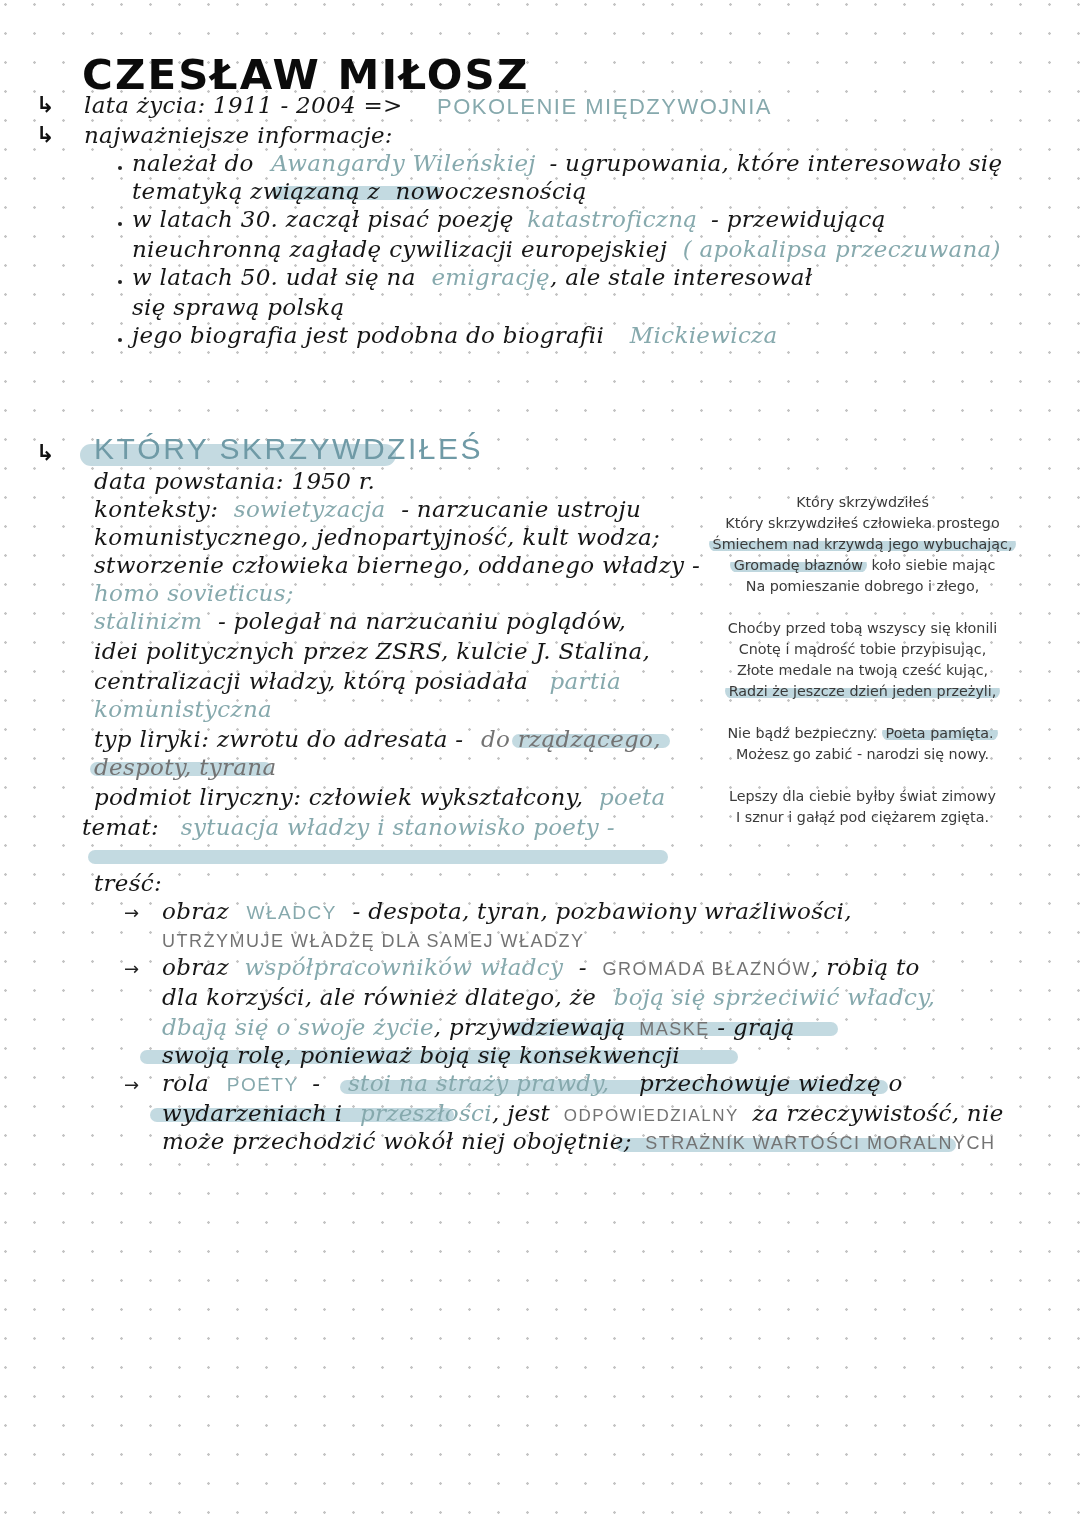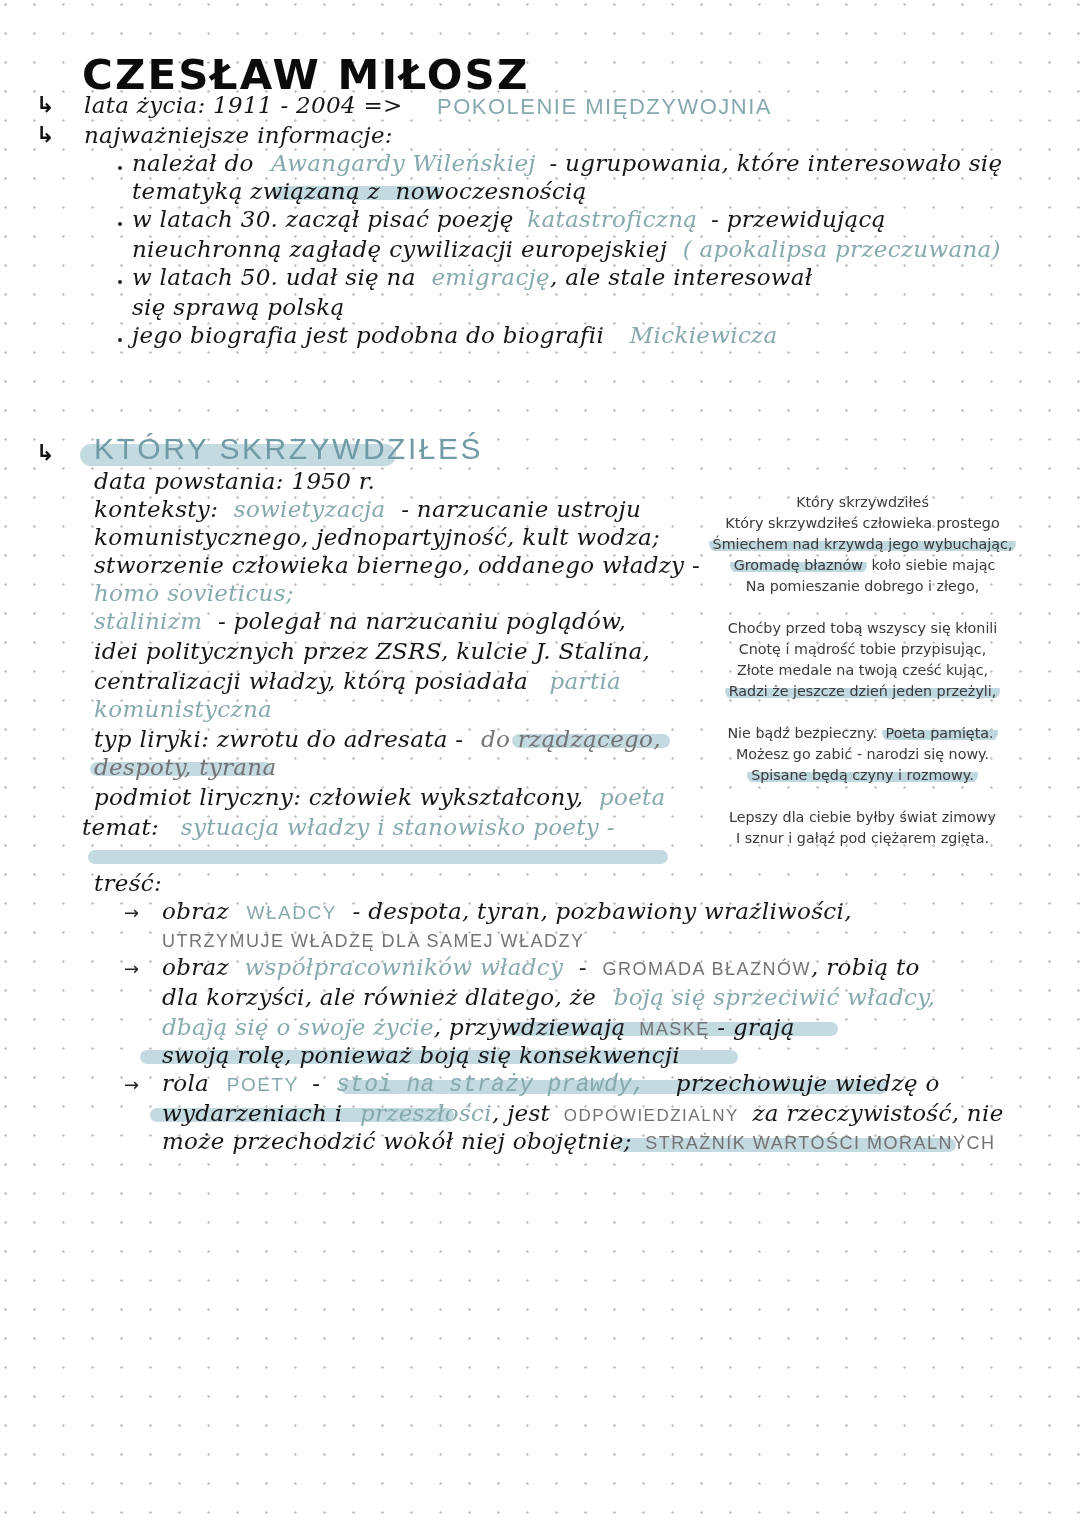--- a/index.html
+++ b/index.html
@@ -173,21 +173,21 @@
   </div>
   <div class="hl" style="left:140px;top:1050px;width:598px;height:14px;"></div>
   <div class="hw" style="left:162px;top:1044px;">swoją rolę, ponieważ boją się konsekwencji</div>
 
   <div class="small-arrow" style="left:124px;top:1074px;">→</div>
   <div class="hl" style="left:340px;top:1080px;width:548px;height:14px;"></div>
   <div class="hw" style="left:162px;top:1072px;">
     <span>rola</span>
     <span class="teal caps" style="margin-left:10px;">POETY</span>
     <span style="margin-left:6px;">-</span>
-    <span class="teal" style="margin-left:8px;font-family:Liberation Mono, monospace;">stoi na straży prawdy,</span>
+    <span class="teal" style="margin-left:20px;">stoi na straży prawdy,</span>
     <span style="margin-left:22px;">przechowuje wiedzę o</span>
   </div>
   <div class="hl" style="left:150px;top:1108px;width:304px;height:14px;"></div>
   <div class="hw" style="left:162px;top:1102px;">
     <span>wydarzeniach i</span>
     <span class="teal" style="margin-left:10px;">przeszłości</span><span>, jest</span>
     <span class="teal-dk caps" style="margin-left:6px;font-size:17px;">ODPOWIEDZIALNY</span>
     <span style="margin-left:6px;">za rzeczywistość, nie</span>
   </div>
   <div class="hl" style="left:616px;top:1138px;width:340px;height:14px;"></div>
@@ -206,21 +206,20 @@
     </div>
     <div class="stanza">
       <span class="line">Choćby przed tobą wszyscy się kłonili</span>
       <span class="line">Cnotę i mądrość tobie przypisując,</span>
       <span class="line">Złote medale na twoją cześć kując,</span>
       <span class="line"><span class="mark">Radzi że jeszcze dzień jeden przeżyli,</span></span>
     </div>
     <div class="stanza">
       <span class="line"><span>Nie bądź bezpieczny.</span> <span class="mark">Poeta pamięta.</span></span>
       <span class="line">Możesz go zabić - narodzi się nowy.</span>
-      <span class="line"><span class="mark">Spisane będą czyny i rozmowy.</span></span>
     </div>
     <div class="stanza">
       <span class="line">Lepszy dla ciebie byłby świat zimowy</span>
       <span class="line">I sznur i gałąź pod ciężarem zgięta.</span>
     </div>
   </div>
 
 </div>
 
 </body></html>

